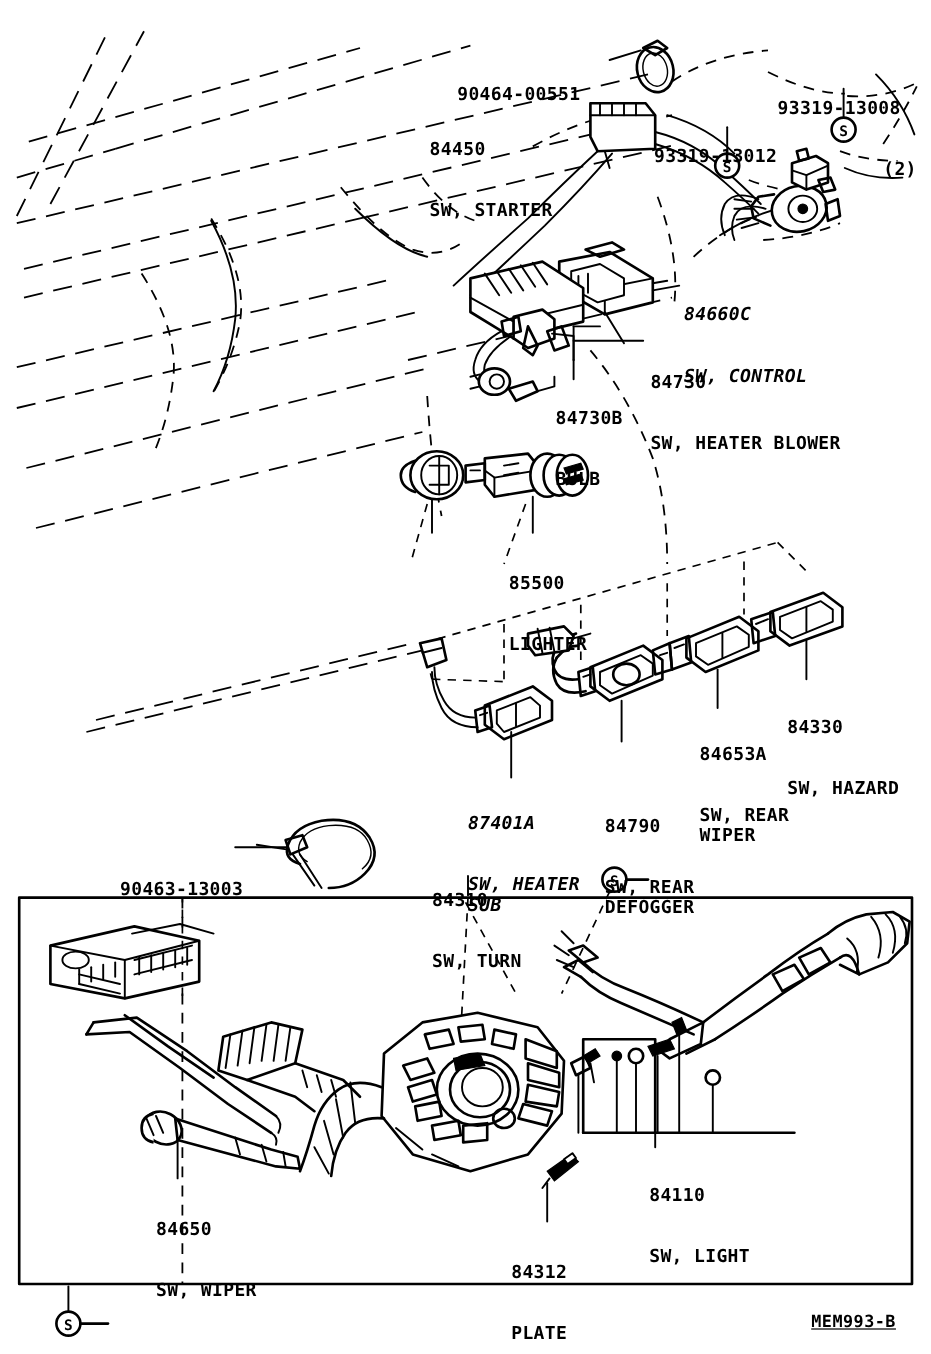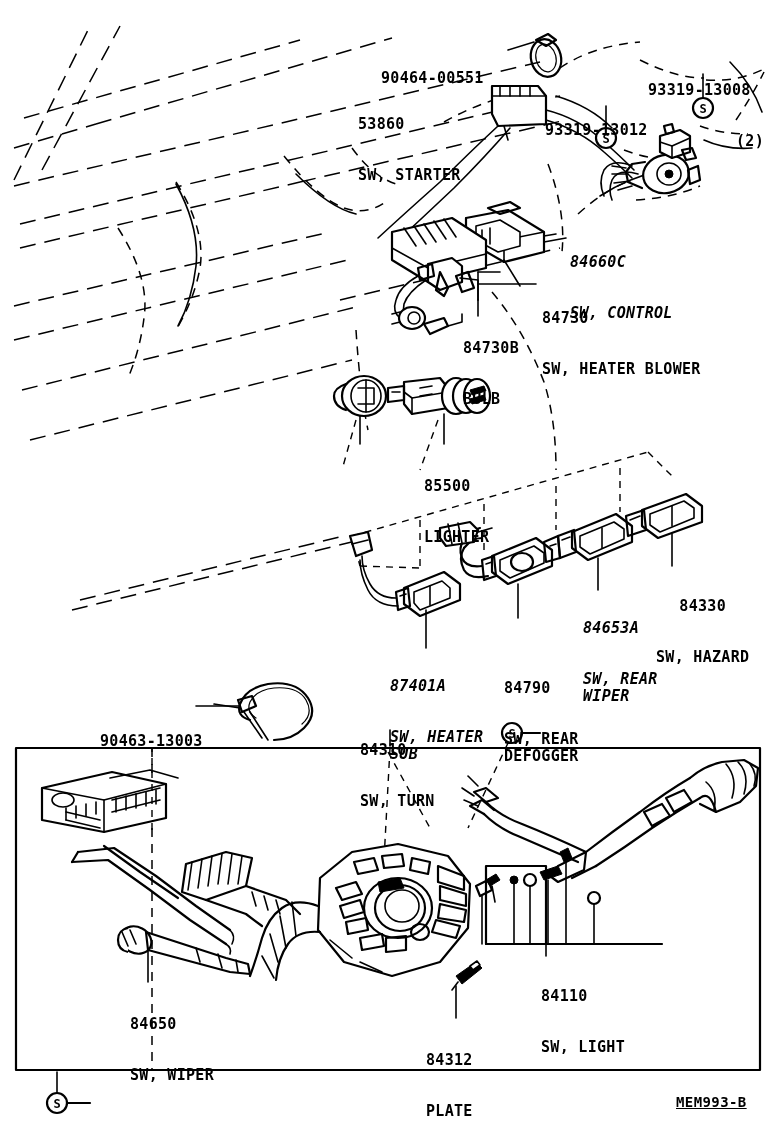--- a/index.html
+++ b/index.html
@@ -474,21 +474,21 @@
   <div class="lbl" style="left:381px;top:36px;">
     <span class="code">90464-00551</span>
   </div>
 
   <div class="lbl" style="left:648px;top:48px;">
     <span class="code">93319-13008</span>
     <span class="desc" style="margin-left:88px;">(2)</span>
   </div>
 
   <div class="lbl" style="left:358px;top:82px;">
-    <span class="code">53860</span>
+    <span class="code">84450</span>
     <span class="desc">SW, STARTER</span>
   </div>
 
   <div class="lbl" style="left:545px;top:88px;">
     <span class="code">93319-13012</span>
   </div>
 
   <div class="lbl" style="left:570px;top:220px;font-style:italic;">
     <span class="code">84660C</span>
     <span class="desc">SW, CONTROL</span>
@@ -503,26 +503,26 @@
     <span class="code">84730B</span>
     <span class="desc">BULB</span>
   </div>
 
 
   <div class="lbl" style="left:424px;top:444px;">
     <span class="code">85500</span>
     <span class="desc">LIGHTER</span>
   </div>
 
-  <div class="lbl" style="left:656px;top:564px;text-align:center;">
+  <div class="lbl" style="left:656px;top:564px;">
     <span class="code">84330</span>
     <span class="desc">SW, HAZARD</span>
   </div>
 
-  <div class="lbl" style="left:583px;top:586px;font-style:italic;">
+  <div class="lbl" style="left:583px;top:586px;">
     <span class="code">84653A</span>
     <span class="desc">SW, REAR
 WIPER</span>
   </div>
 
   <div class="lbl" style="left:504px;top:646px;">
     <span class="code">84790</span>
     <span class="desc">SW, REAR
 DEFOGGER</span>
   </div>

